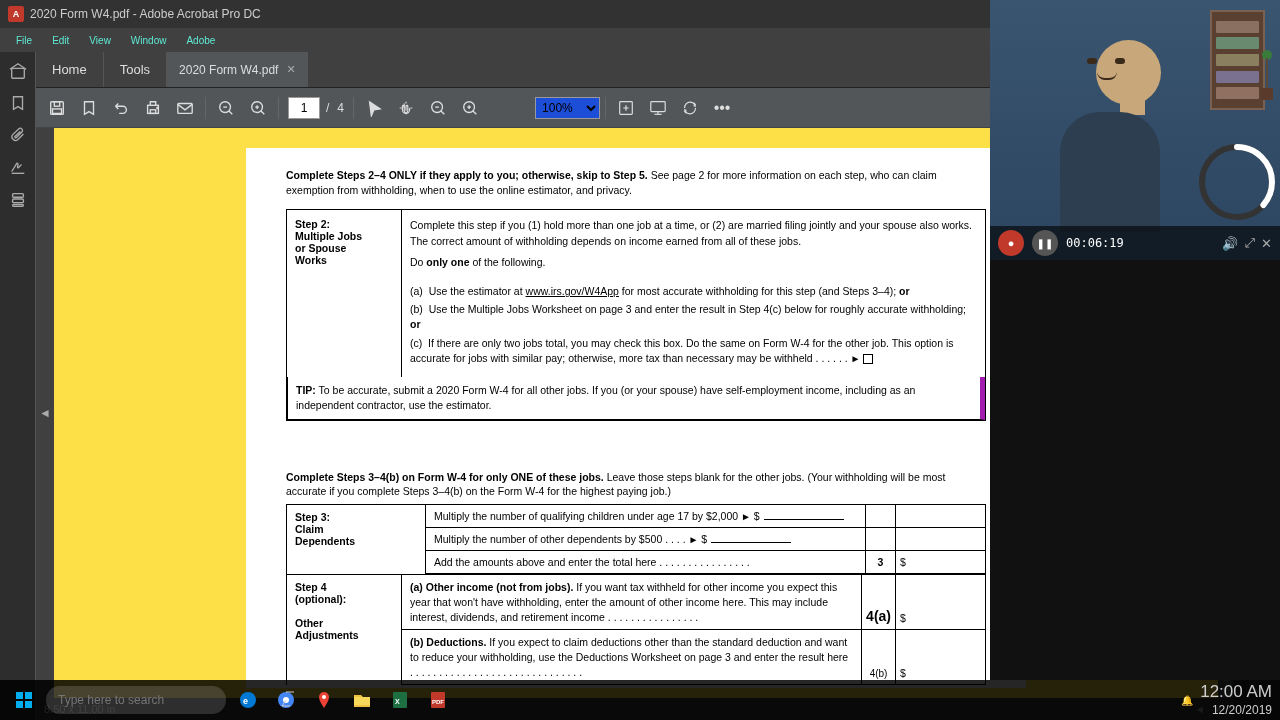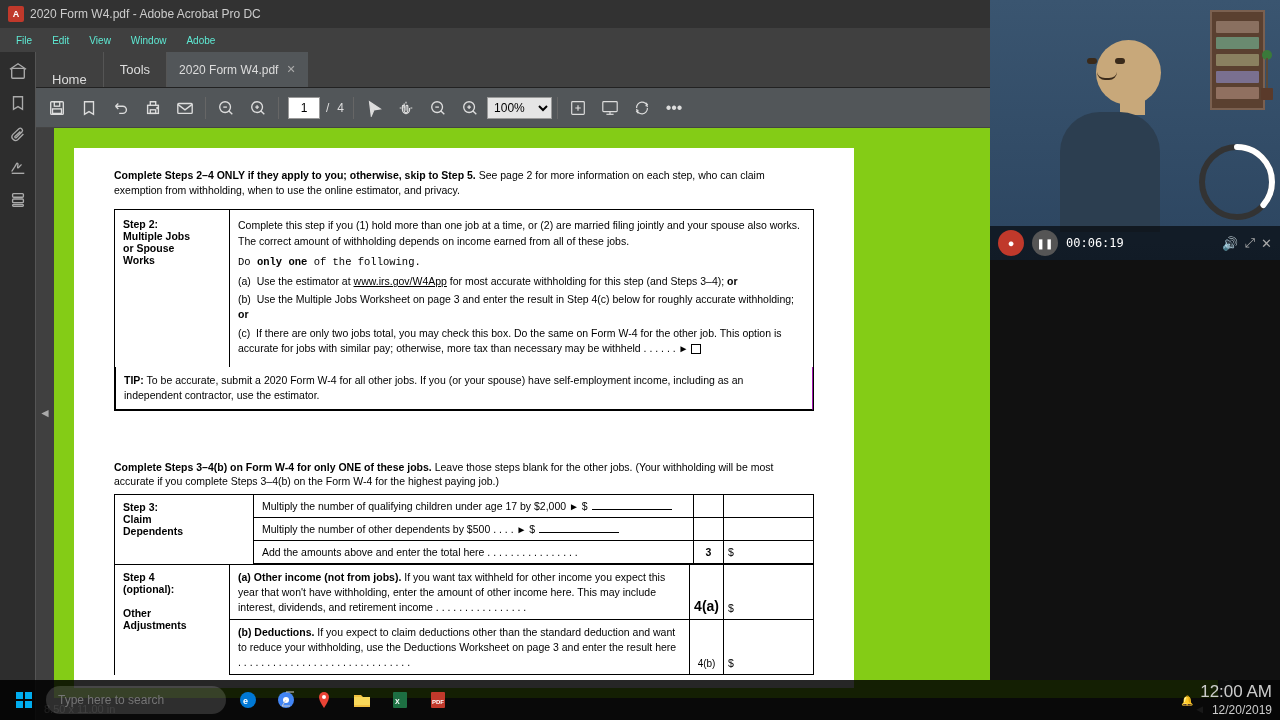--- a/index.html
+++ b/index.html
@@ -79,21 +79,21 @@
       height: 36px;
       background: #404040;
       display: flex;
       align-items: center;
       border-bottom: 1px solid #222;
     }
     .tab-home {
       padding: 0 16px;
       height: 100%;
       display: flex;
-      align-items: flex-end;
+      align-items: center;
       color: #ddd;
       font-size: 13px;
       font-weight: 500;
       cursor: pointer;
       border-right: 1px solid #555;
     }
     .tab-tools {
       padding: 0 16px;
       height: 100%;
       display: flex;
@@ -163,25 +163,26 @@
       height: 22px;
       background: white;
       border: 1px solid #999;
       text-align: center;
       font-size: 12px;
       color: #000;
     }
     .page-total { color: #ddd; font-size: 12px; margin-left: 2px; }
     .zoom-select {
       height: 22px;
-      background: #e5e5e5;
+      background: #1d4ed8;
       border: 1px solid #999;
       font-size: 12px;
       padding: 0 2px;
       width: 65px;
+      margin-left: 48px;
     }
 
     
     .pdf-scroll {
       flex: 1;
       overflow: hidden;
       display: flex;
       position: relative;
     }
     .pdf-left-arrow {
@@ -189,24 +190,24 @@
       background: #404040;
       display: flex;
       align-items: center;
       justify-content: center;
       color: #aaa;
       cursor: pointer;
       font-size: 12px;
     }
     .pdf-content {
       flex: 1;
-      background: #84cc16;
+      background: #fde047;
       overflow: auto;
       display: flex;
-      justify-content: flex-start;
+      justify-content: center;
       padding: 20px;
     }
     .pdf-page {
       background: white;
       width: 780px;
       min-height: 540px;
       padding: 20px 40px;
       font-family: Arial, sans-serif;
       font-size: 11px;
       color: #000;
@@ -219,21 +220,21 @@
       margin-bottom: 12px;
       line-height: 1.4;
     }
     .pdf-bold { font-weight: bold; }
     .tip-section {
       background: #fff;
       padding: 6px 8px;
       font-size: 10.5px;
       margin: 0;
       border-left: 1px solid #000;
-      border-right: 1px solid #a21caf;
+      border-right: 5px solid #a21caf;
       border-bottom: 1px solid #000;
       line-height: 1.4;
     }
     .complete-notice {
       font-size: 10.5px;
       padding: 6px 0;
       line-height: 1.4;
       margin-top: 44px;
     }
     .pdf-step3-table {
@@ -591,21 +592,21 @@
             <div style="border:1px solid #000;">
               <div style="display:flex;">
                 <div style="width:115px;min-width:115px;padding:8px;border-right:1px solid #000;font-size:10.5px;">
                   <div class="pdf-bold">Step 2:</div>
                   <div class="pdf-bold">Multiple Jobs</div>
                   <div class="pdf-bold">or Spouse</div>
                   <div class="pdf-bold">Works</div>
                 </div>
                 <div style="flex:1;padding:8px;font-size:10.5px;line-height:1.45;">
                   <div style="margin-bottom:6px;">Complete this step if you (1) hold more than one job at a time, or (2) are married filing jointly and your spouse also works. The correct amount of withholding depends on income earned from all of these jobs.</div>
-                  <div style="margin-bottom:4px;font-family:Liberation Mono, monospace;">Do <span class="pdf-bold">only one</span> of the following.</div>
+                  <div style="margin-bottom:14px;">Do <span class="pdf-bold">only one</span> of the following.</div>
                   <div style="margin-bottom:3px;">(a)&nbsp; Use the estimator at <span style="text-decoration:underline;">www.irs.gov/W4App</span> for most accurate withholding for this step (and Steps 3–4); <span class="pdf-bold">or</span></div>
                   <div style="margin-bottom:3px;">(b)&nbsp; Use the Multiple Jobs Worksheet on page 3 and enter the result in Step 4(c) below for roughly accurate withholding; <span class="pdf-bold">or</span></div>
                   <div style="margin-bottom:3px;">(c)&nbsp; If there are only two jobs total, you may check this box. Do the same on Form W-4 for the other job. This option is accurate for jobs with similar pay; otherwise, more tax than necessary may be withheld . . . . . . <span style="font-size:10px;">►</span> <span class="pdf-checkbox"></span></div>
                 </div>
               </div>
               <div class="tip-section">
                 <span class="pdf-bold">TIP:</span>  To be accurate, submit a 2020 Form W-4 for all other jobs. If you (or your spouse) have self-employment income, including as an independent contractor, use the estimator.
               </div>
             </div>
 

